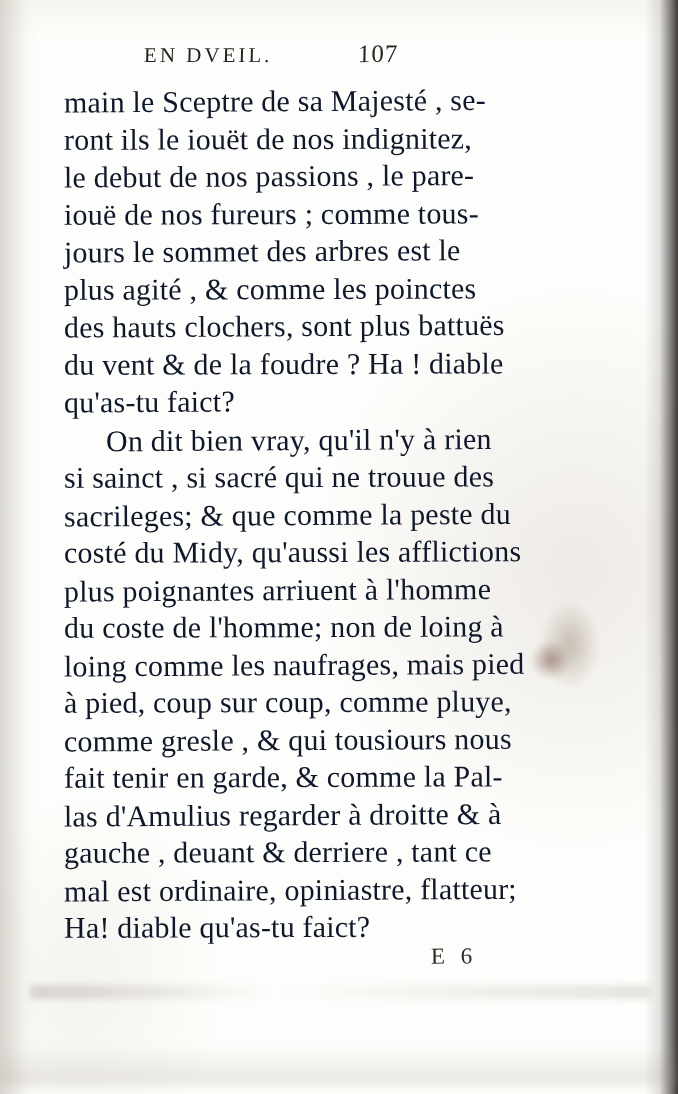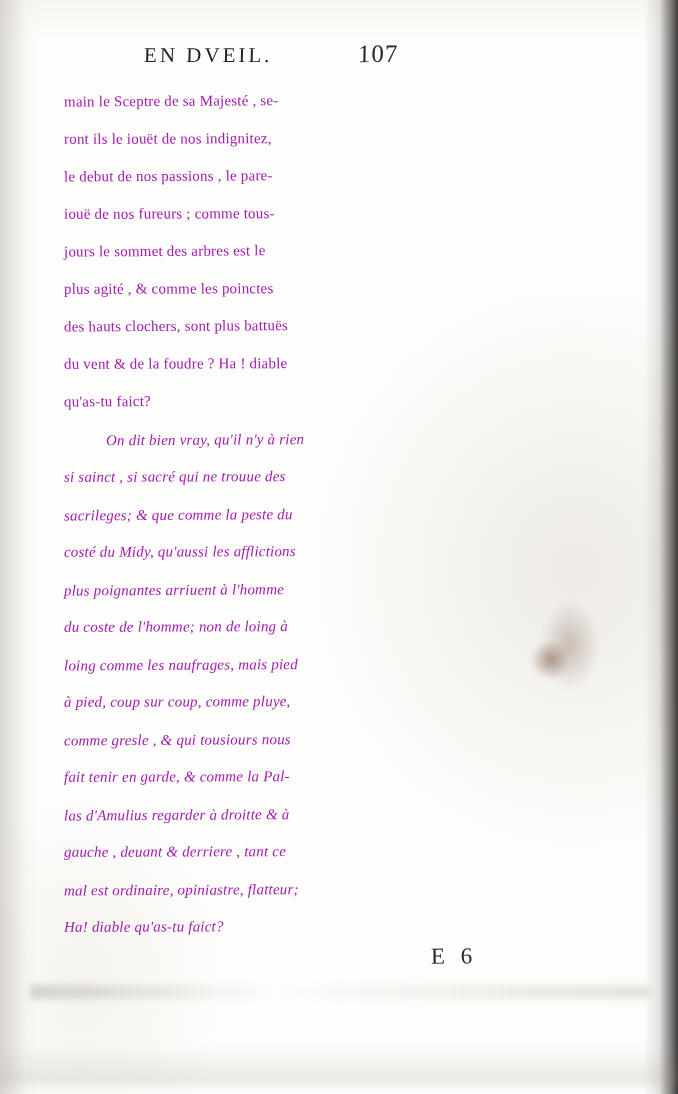--- a/index.html
+++ b/index.html
@@ -70,32 +70,31 @@
   }
   .folio {
     margin-left: 86px;
     font-size: 25px;
     color: #2a2623;
     letter-spacing: 1px;
     transform: skewX(-2deg) rotate(-1deg);
   }
   .body-text {
     font-family: "Liberation Serif", serif;
-    font-size: 15px;
+    font-size: 30px;
     line-height: 37.5px;
-    color: #a21caf;
+    color: #0f172a;
     text-align: left;
     letter-spacing: 0.2px;
   }
   .para {
     margin: 0;
   }
   .para + .para {
     margin-top: 1px;
-    font-style: italic;
   }
   .indent {
     display: inline-block;
     width: 42px;
   }
   .line {
     display: block;
     white-space: pre;
   }
   

